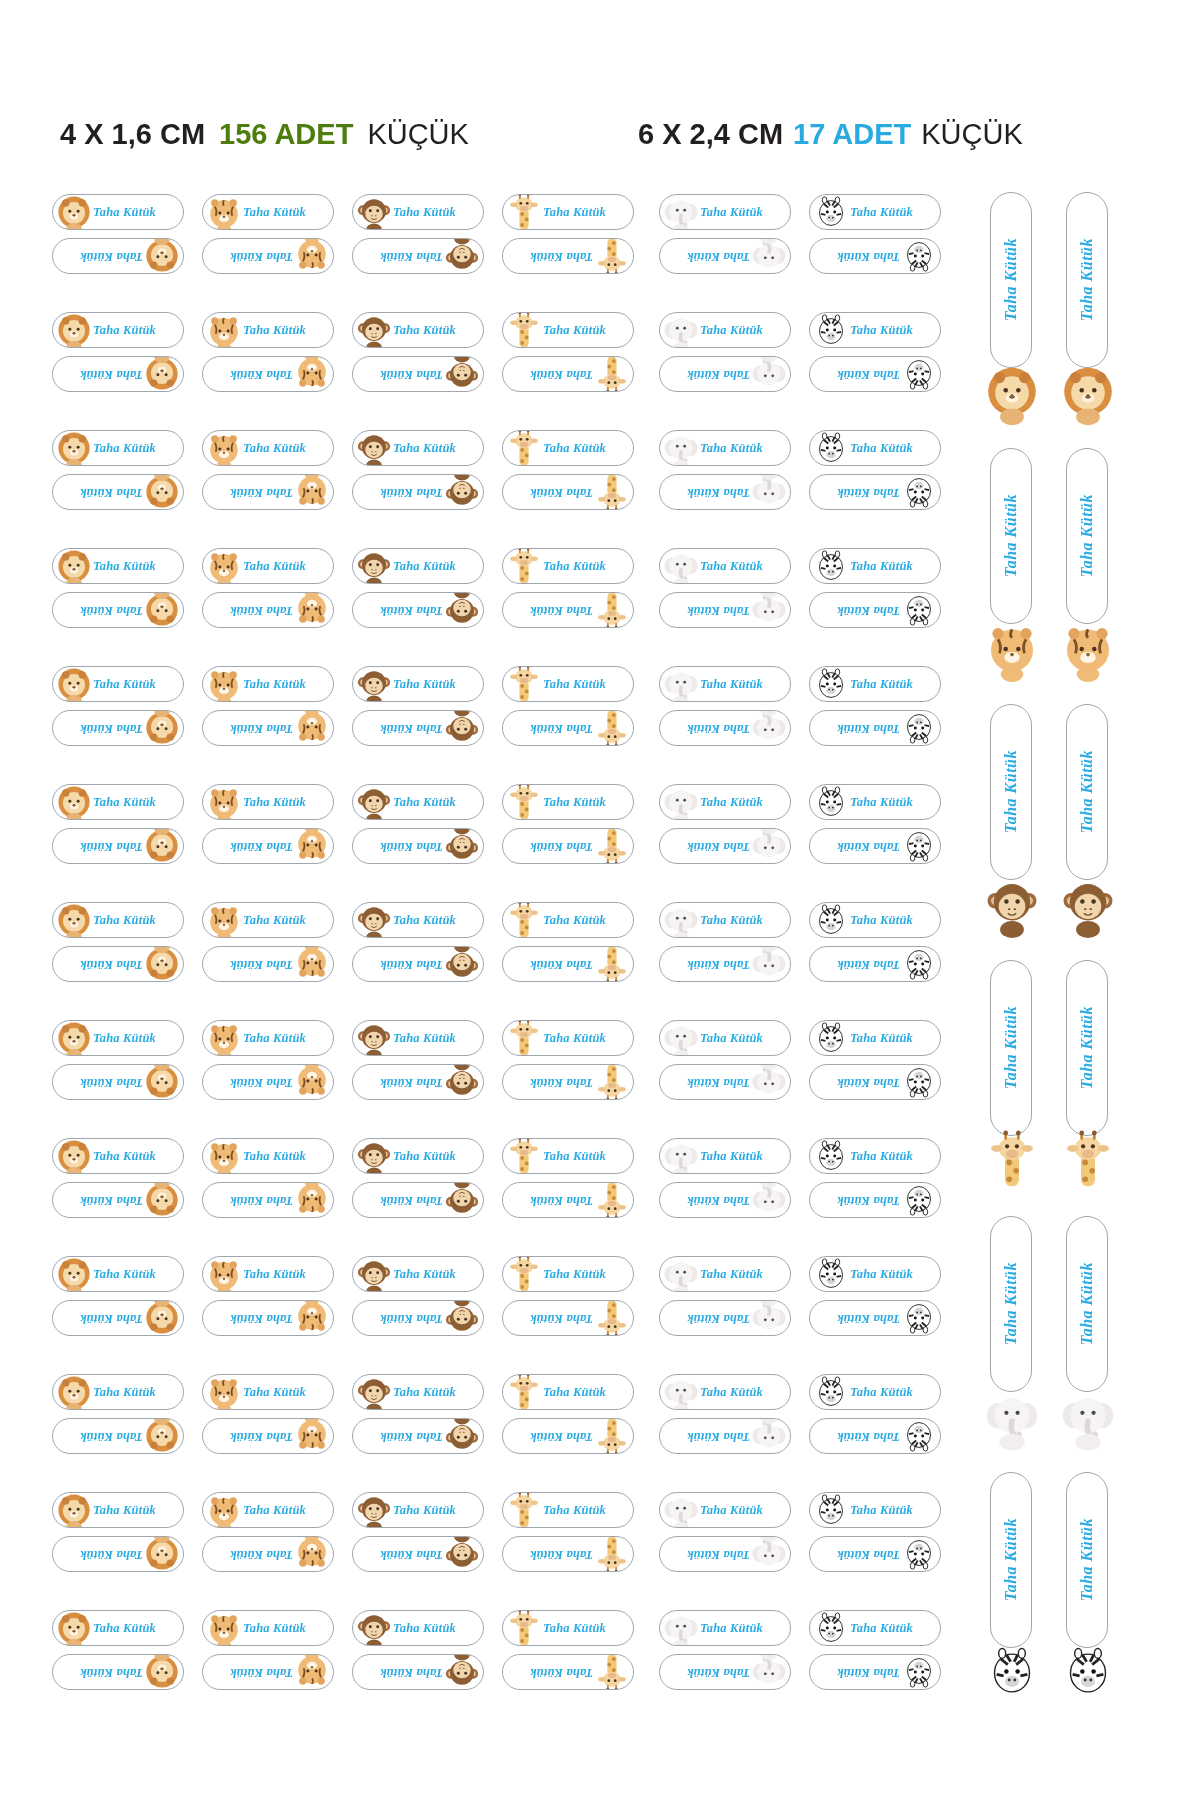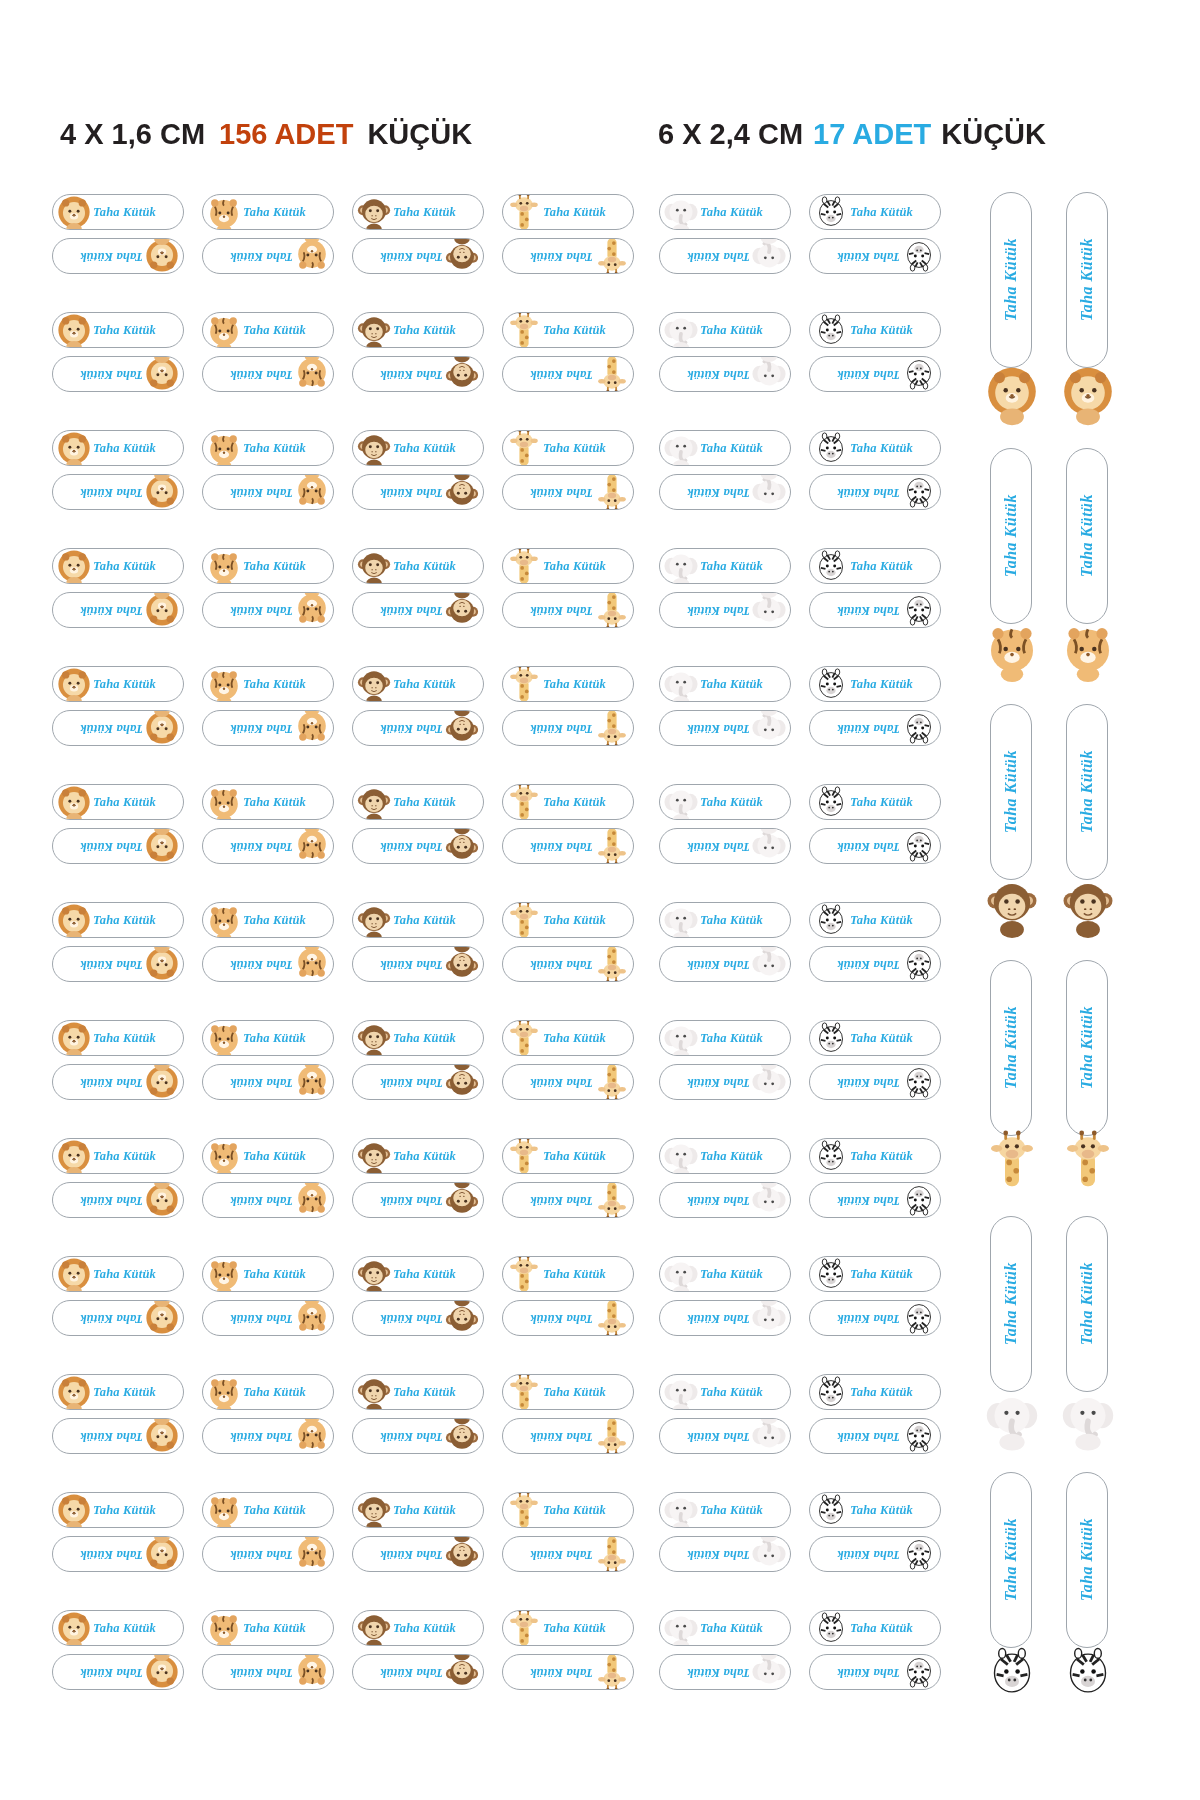--- a/index.html
+++ b/index.html
@@ -63,40 +63,39 @@
     white-space: nowrap;
   }
   .sub-right {
     position: absolute;
     left: 600px;
     top: 0;
     display: flex;
     align-items: flex-start;
     gap: 10px;
     white-space: nowrap;
-    margin-left: 20px;
   }
   .sub-dim {
     font-size: 29px;
     font-weight: bold;
     color: #231f20;
   }
   .sub-count-pink {
     font-size: 29px;
     font-weight: bold;
-    color: #c2410c;
+    color: #4d7c0f;
   }
   .sub-count-blue {
     font-size: 29px;
     font-weight: bold;
     color: #29abe2;
   }
   .sub-size {
     font-size: 29px;
-    font-weight: bold;
+    font-weight: normal;
     color: #231f20;
   }
 
   
   .sheet {
     position: absolute;
     left: 38px;
     top: 192px;
     width: 1126px;
     height: 1560px;

